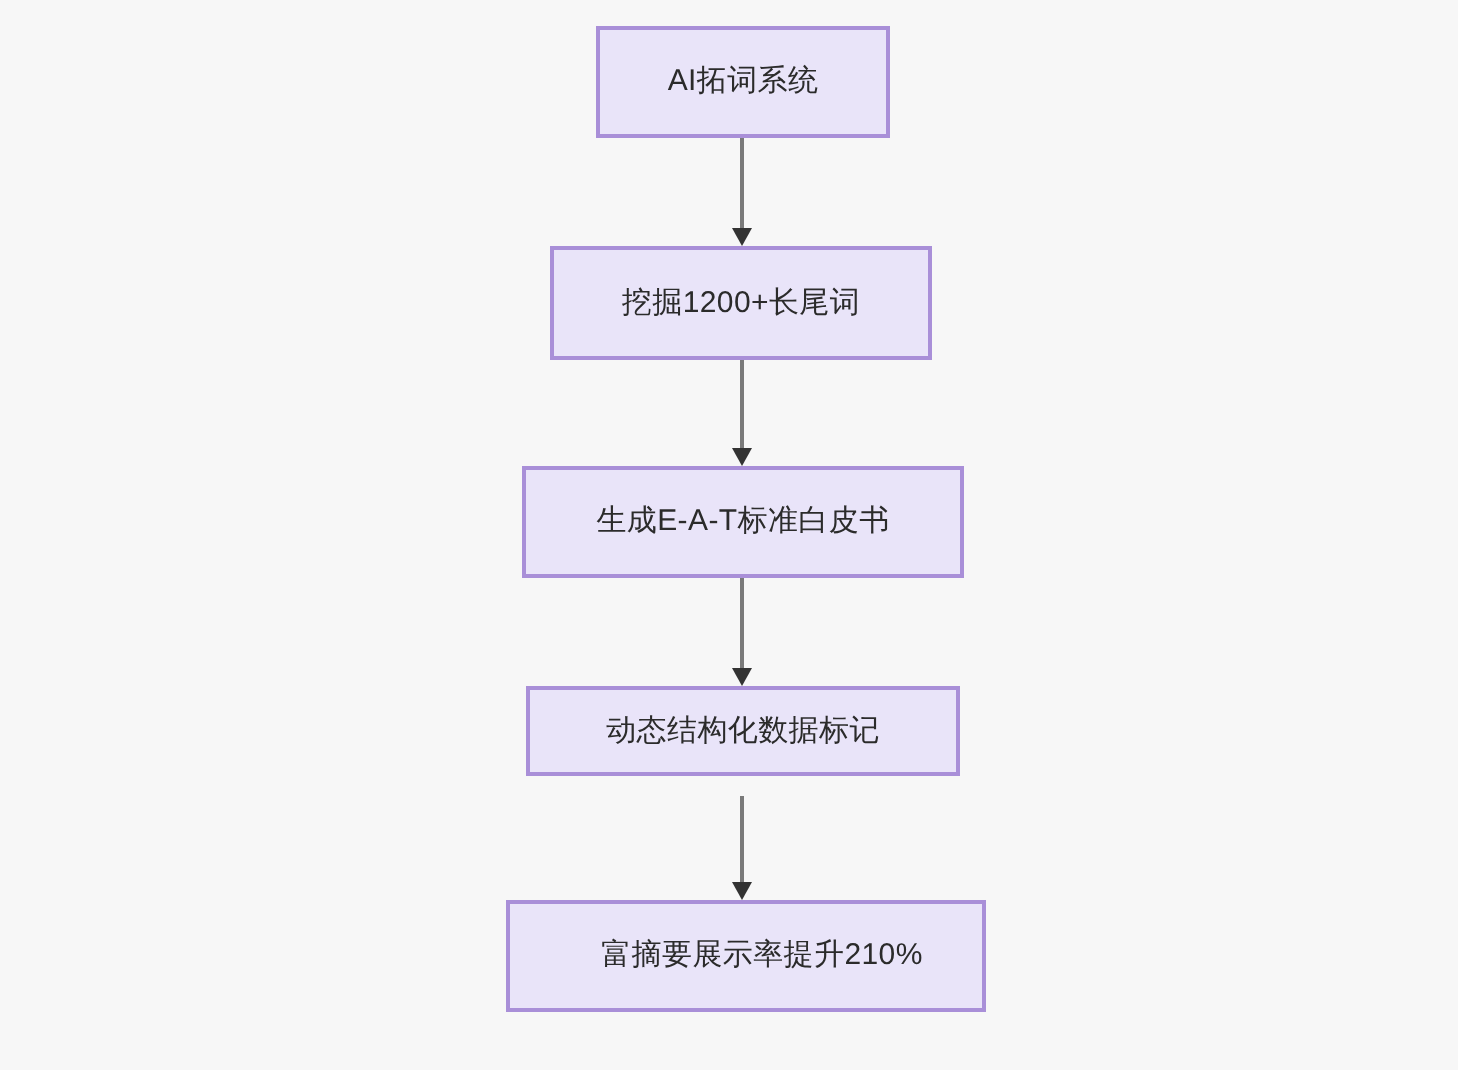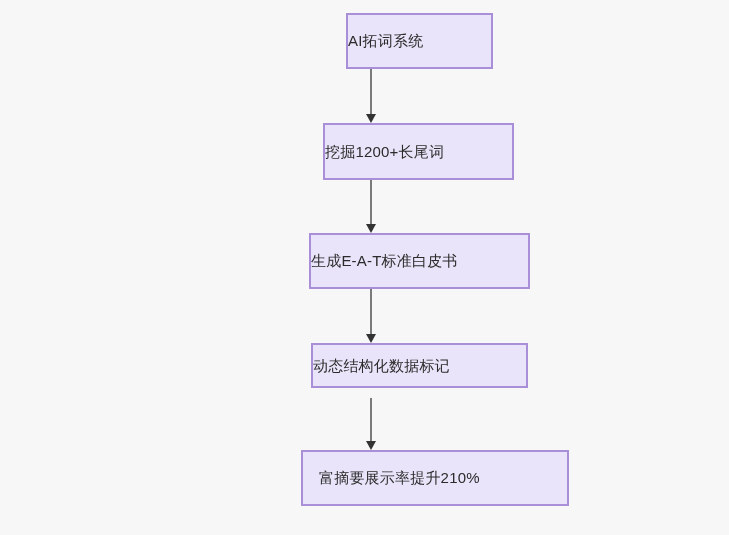--- a/index.html
+++ b/index.html
@@ -20,23 +20,22 @@
     background: #f7f7f7;
   }
   .node {
     position: absolute;
     box-sizing: border-box;
     background: #e9e4f9;
     border: 2px solid #a98fd8;
     border-radius: 0;
     display: flex;
     align-items: center;
-    justify-content: flex-start;
+    justify-content: center;
     z-index: 2;
-    margin-left: 48px;
   }
   .node-label {
     color: #2b2b2b;
     font-size: 15px;
     line-height: 1.2;
     letter-spacing: 0.2px;
     white-space: nowrap;
     text-align: center;
   }
   .edge {
@@ -94,17 +93,17 @@
   </div>
 
   <div class="node" style="left:261px; top:233px; width:221px; height:56px;">
     <span class="node-label">生成E-A-T标准白皮书</span>
   </div>
 
   <div class="node" style="left:263px; top:343px; width:217px; height:45px;">
     <span class="node-label">动态结构化数据标记</span>
   </div>
 
-  <div class="node" style="left:253px; top:450px; width:268px; height:56px;padding-left:16px;">
+  <div class="node" style="left:253px; top:450px; width:240px; height:56px;padding-left:16px;">
     <span class="node-label">富摘要展示率提升210%</span>
   </div>
 
 </div>
 
 </body></html>

